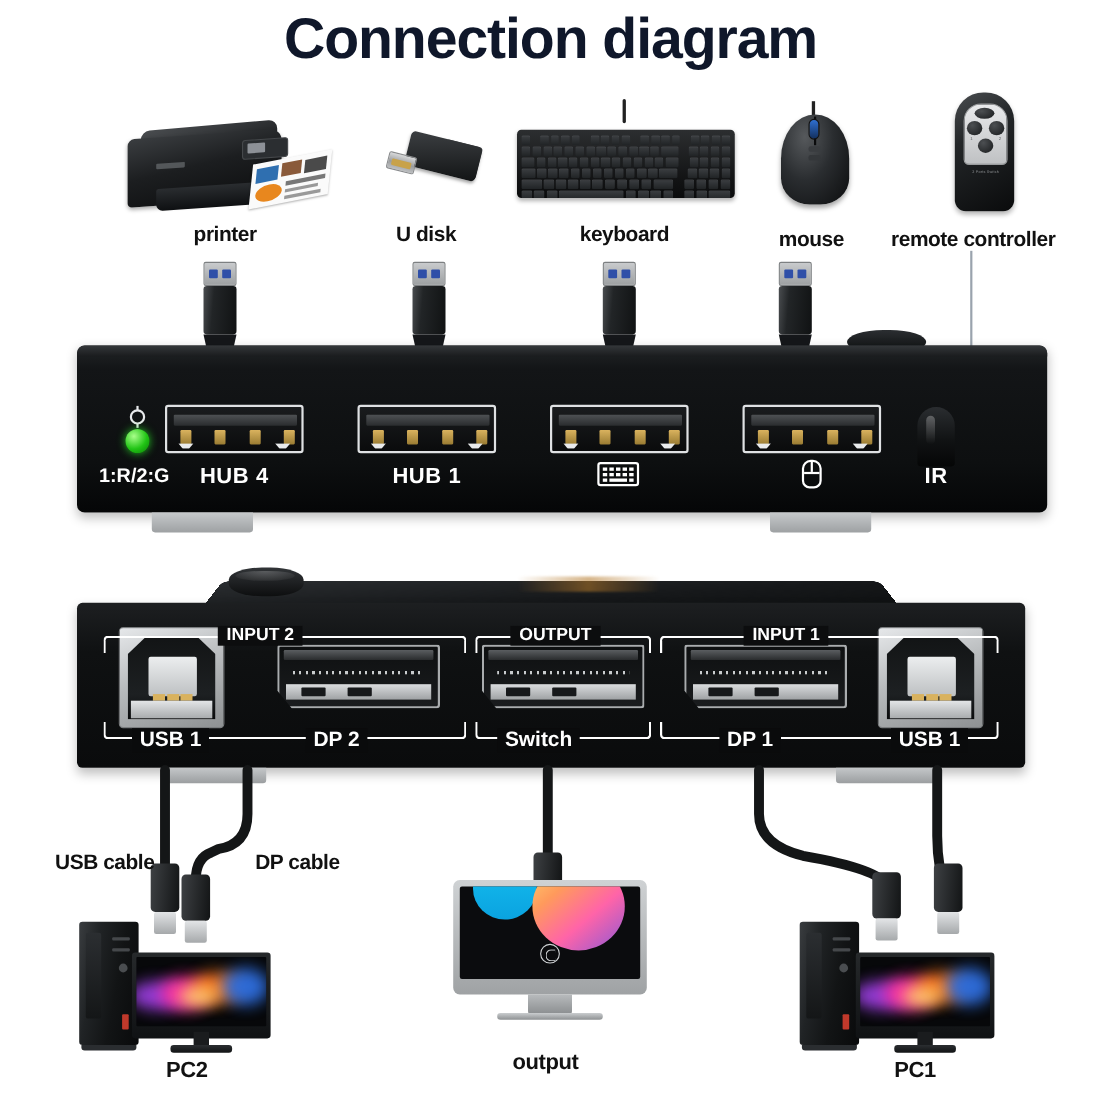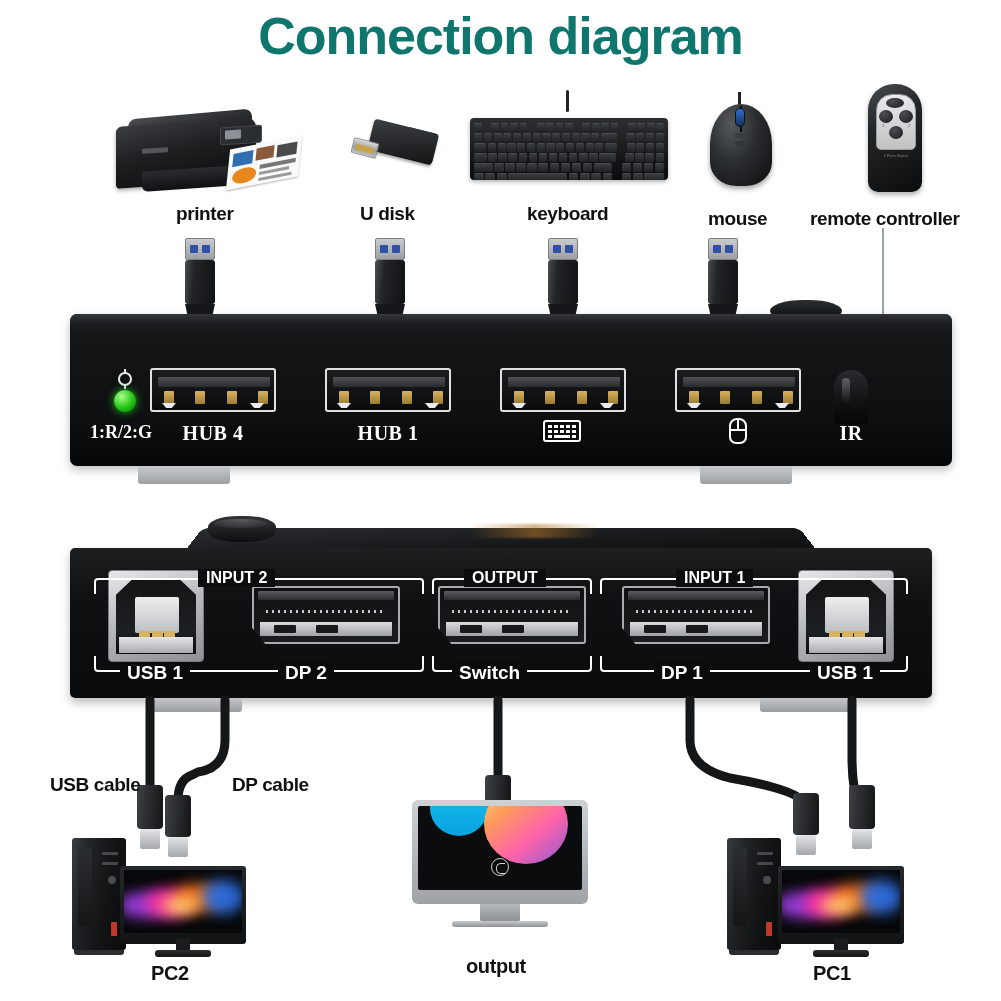--- a/index.html
+++ b/index.html
@@ -16,21 +16,21 @@
     font-weight: bold;
     color: #111;
     white-space: nowrap;
     letter-spacing: -0.4px;
   }
 
   
   #title {
     position: absolute; top: 6px; left: 0; width: 100%;
     text-align: center;
-    font-size: 52px; font-weight: bold; color: #0f766e;
+    font-size: 52px; font-weight: bold; color: #0f172a;
     letter-spacing: -1px;
   }
 
   
   .periph { position: absolute; }
 
   
   #printer { left: 108px; top: 96px; width: 172px; height: 94px; }
   .pr-body {
     position:absolute; left: 8px; top: 26px; width: 140px; height: 62px;
@@ -192,21 +192,20 @@
     border-left: 4px solid transparent; border-right: 4px solid transparent;
     border-top: 18px solid #15171a;
   }
 
   
   #hub {
     position:absolute; left: 70px; top: 314px; width: 882px; height: 152px;
     background: linear-gradient(180deg,#222527 0%, #131517 14%, #0d0f10 70%, #050607 100%);
     border-radius: 7px;
     box-shadow: 0 4px 10px rgba(0,0,0,.25);
-    font-family: Liberation Serif, serif;
   }
   #hub::before {
     content:""; position:absolute; left:0; top:0; width:100%; height:10px;
     background: linear-gradient(180deg,#34373a,#1a1c1e);
     border-radius: 7px 7px 0 0;
   }
   .hub-foot {
     position:absolute; top: 466px; height: 18px;
     background: linear-gradient(180deg,#c6c9cb,#9ea1a3);
     border-radius: 0 0 3px 3px;

